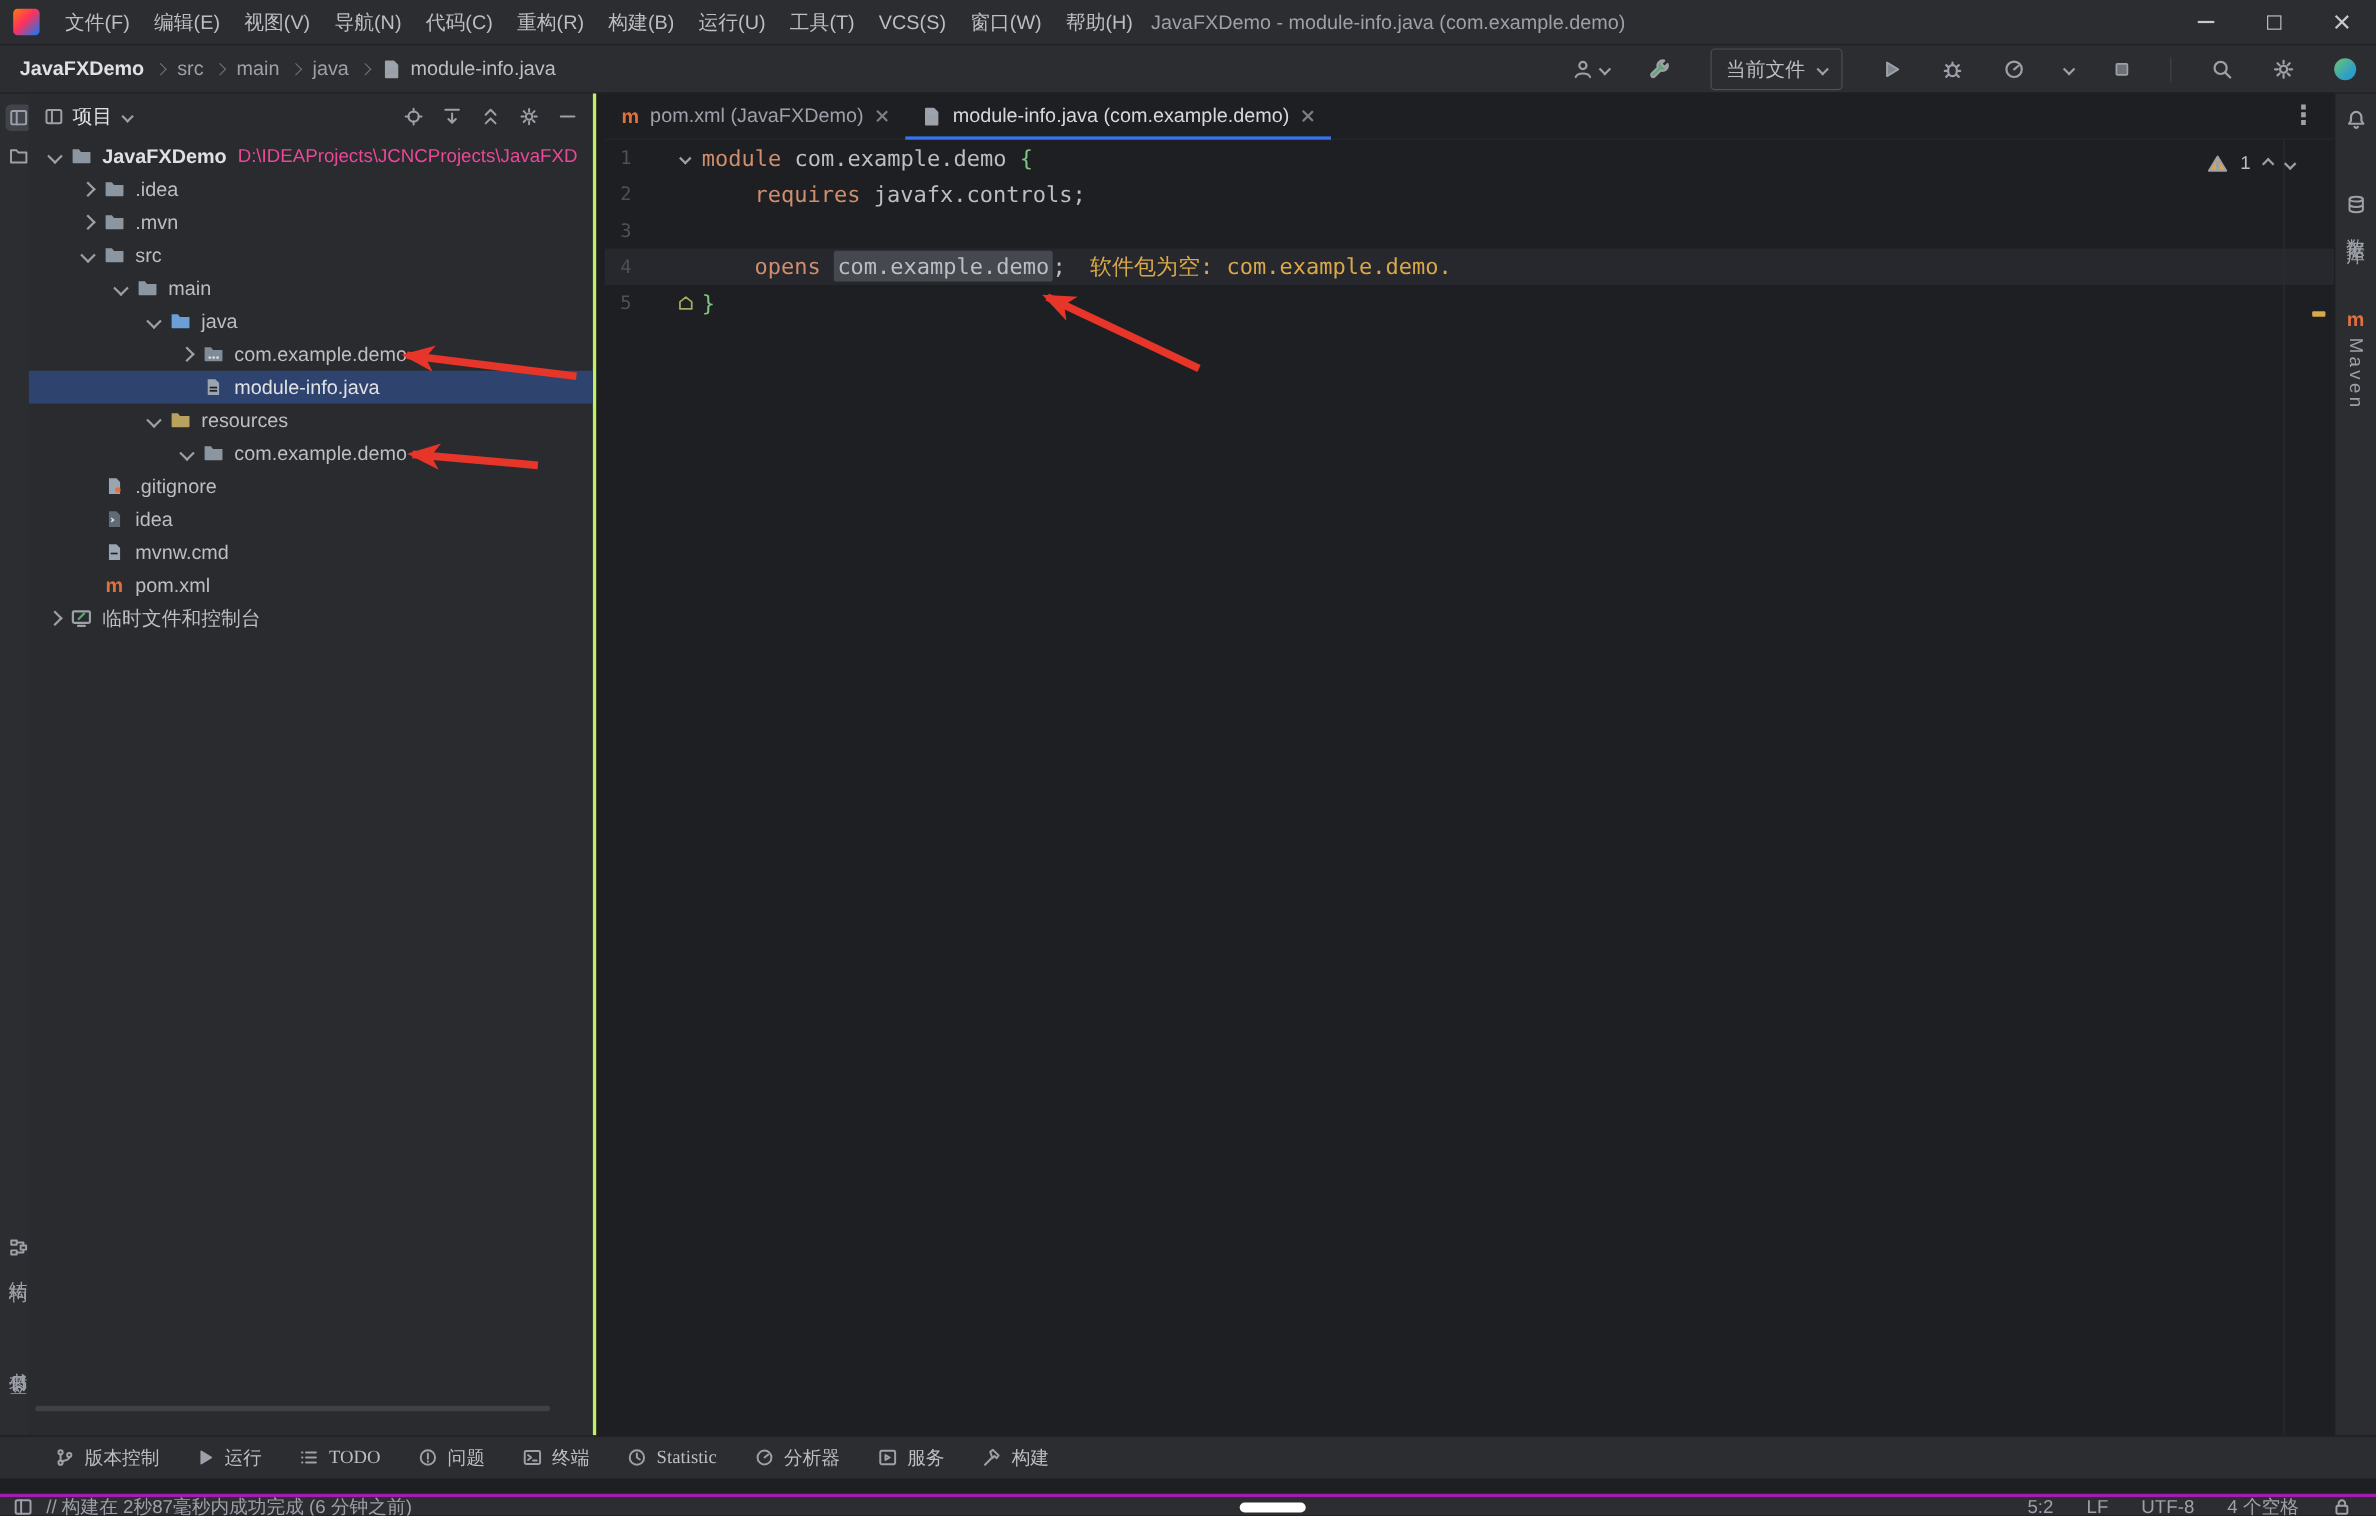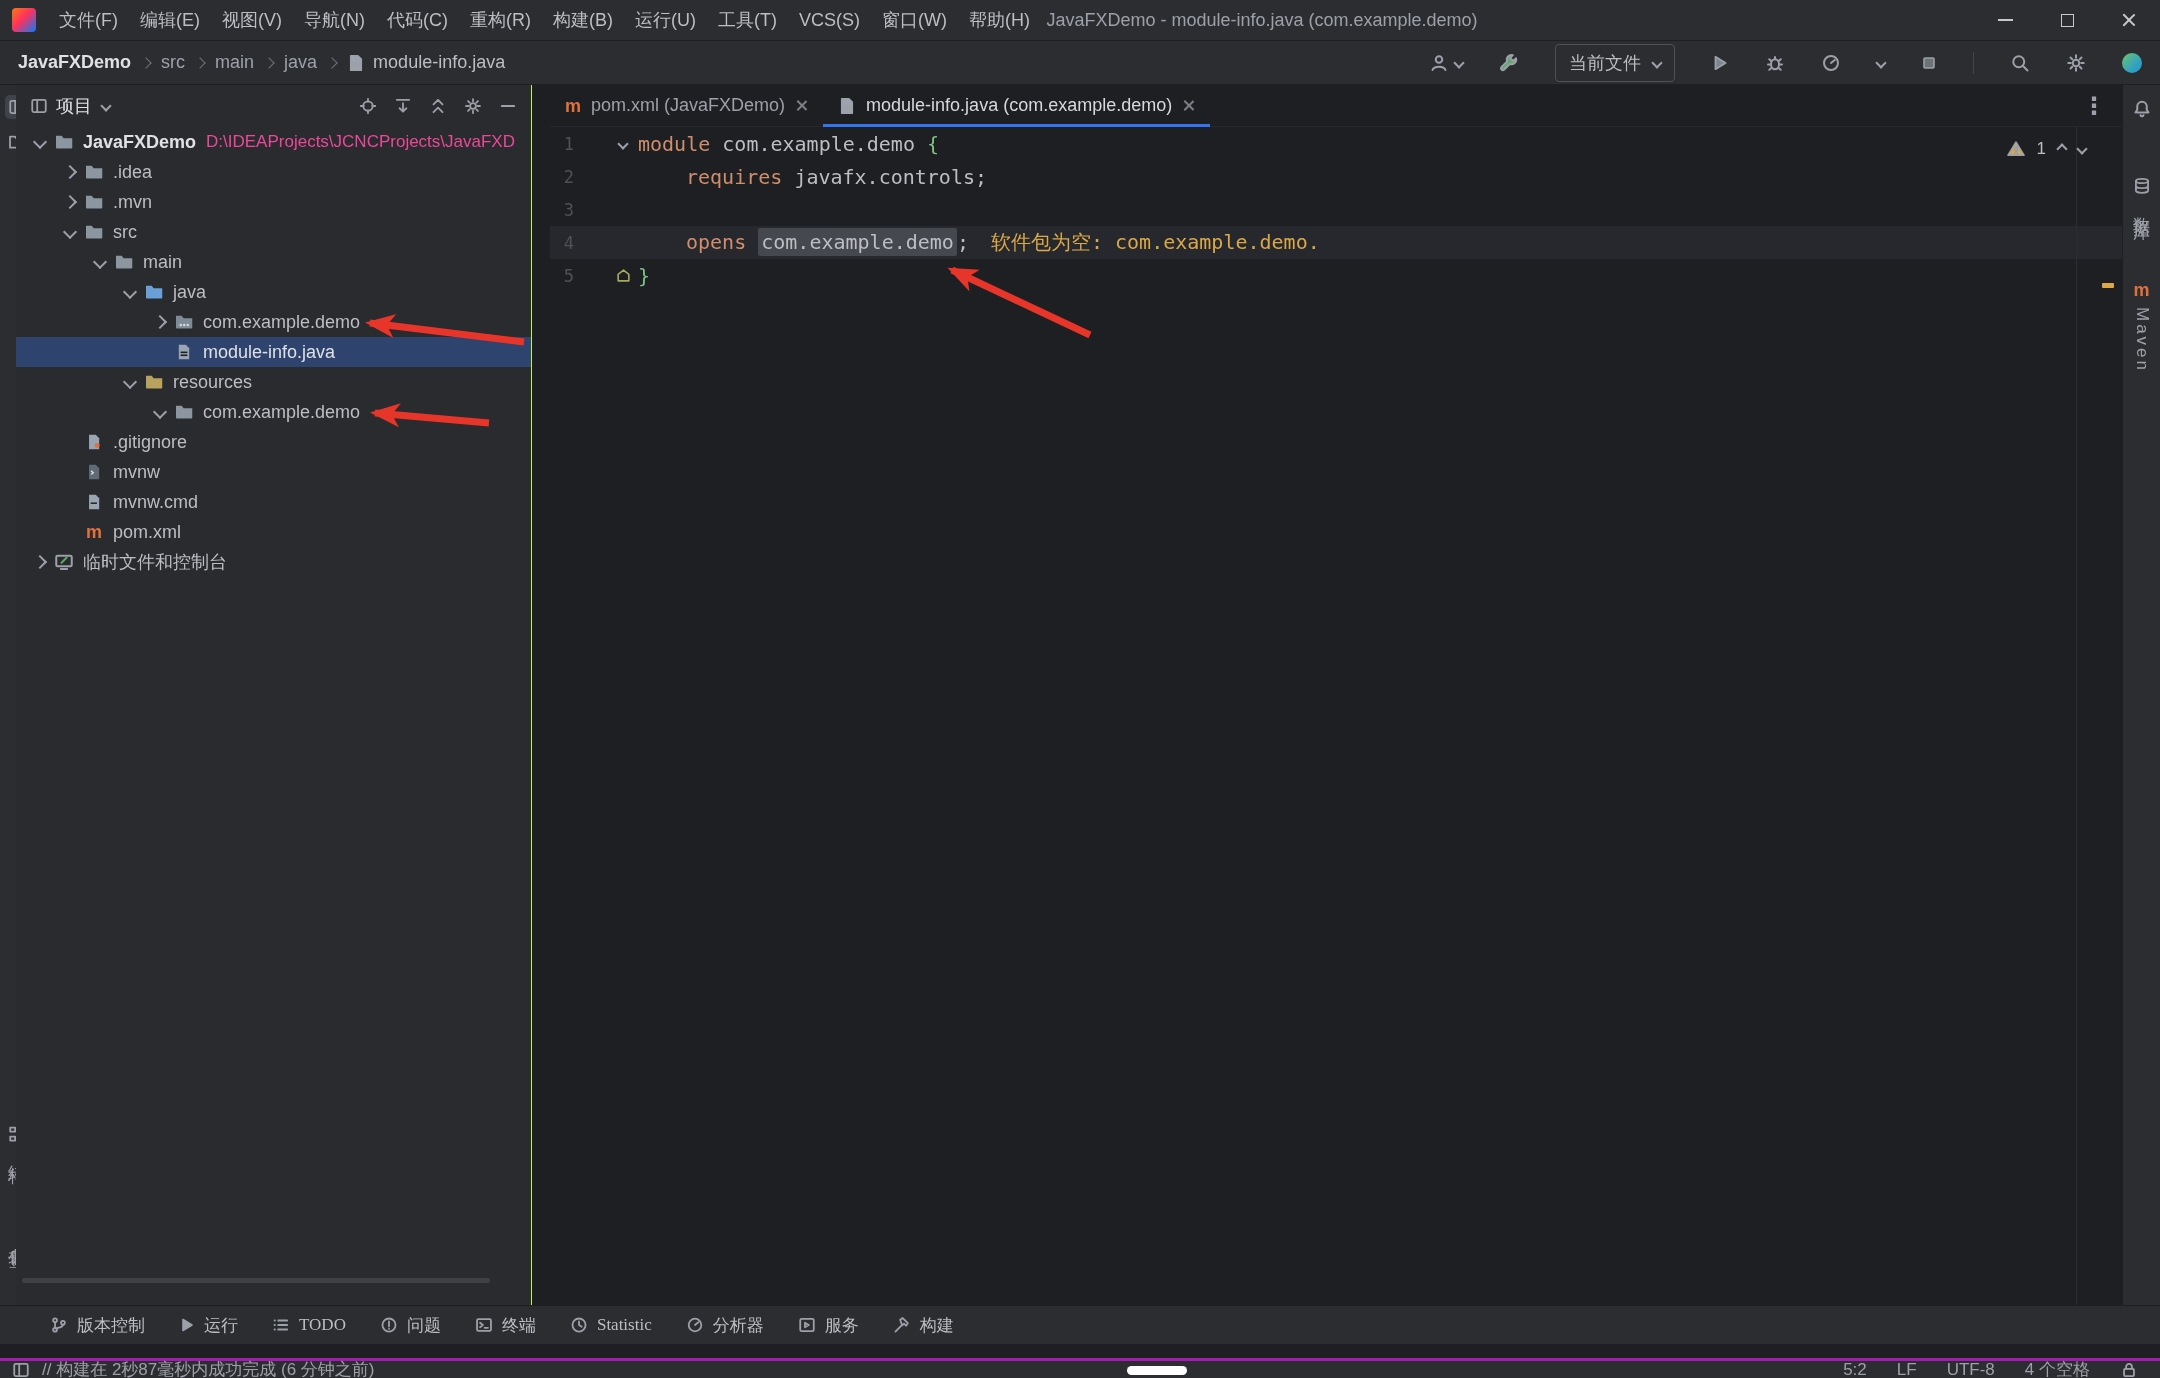--- a/index.html
+++ b/index.html
@@ -51,22 +51,22 @@
   .lstripe{position:absolute;left:0;top:85px;width:34px;bottom:73px;background:#2b2d30;
            border-right:1px solid #1e1f22;box-sizing:border-box;}
   .rstripe{position:absolute;right:0;top:85px;width:38px;bottom:73px;background:#2b2d30;
            border-left:1px solid #1e1f22;box-sizing:border-box;}
   .stripe-item{position:absolute;left:0;right:0;display:flex;flex-direction:column;align-items:center;gap:8px;}
   .vlabel{writing-mode:vertical-rl;font-size:17px;color:#9da0a8;letter-spacing:3px;white-space:nowrap;}
   .mletter{color:#e0703c;font-weight:bold;font-size:18px;line-height:18px;}
   .active-slot{background:#404349;border-radius:5px;padding:3px;}
 
   
-  .ppanel{position:absolute;left:16px;top:85px;width:516px;bottom:73px;background:#292b2e;
-          border-right:1px solid #bef264;box-sizing:border-box;}
+  .ppanel{position:absolute;left:26px;top:85px;width:516px;bottom:73px;background:#292b2e;
+          border-right:3px solid #bef264;box-sizing:border-box;}
   .phead{height:42px;display:flex;align-items:center;padding:0 14px;}
   .phead-title{font-size:18px;color:#dfe1e5;margin:0 10px 0 8px;}
   .phead-icons{margin-left:auto;display:flex;align-items:center;gap:17px;}
   .tree{position:absolute;top:42px;left:0;right:0;bottom:14px;overflow:hidden;font-size:18px;}
   .trow{height:30px;display:flex;align-items:center;white-space:nowrap;
         padding-left:calc(12px + var(--lvl)*30px);}
   .trow.selected{background:#2e436e;color:#dfe1e5;}
   .tchev{width:24px;min-width:24px;display:flex;justify-content:center;align-items:center;}
   .ticon{width:24px;min-width:24px;margin-right:7px;display:flex;justify-content:center;align-items:center;}
   .tlabel{color:#bcbec4;}
@@ -426,21 +426,21 @@
         <span class="tlabel">.gitignore</span>
       </div>
       <div class="trow" style="--lvl:1">
         <span class="tchev"></span>
         <span class="ticon">
             <svg width="18" height="18" viewBox="0 0 16 16" stroke="none">
               <path d="M3.6 1.6h6l3 3v9.8h-9z" fill="#5f6a74"></path>
               <path d="M5.4 7l2 1.6-2 1.6" stroke="#d6dae0" fill="none" stroke-width="1.2"></path>
             </svg>
           </span>
-        <span class="tlabel">mvnw</span>
+        <span class="tlabel">idea</span>
       </div>
       <div class="trow" style="--lvl:1">
         <span class="tchev"></span>
         <span class="ticon">
             <svg width="18" height="18" viewBox="0 0 16 16" stroke="none">
               <path d="M3.6 1.6h6l3 3v9.8h-9z" fill="#9aa5b1"></path>
               <rect x="5" y="8.4" width="5.6" height="1.3" fill="#1e1f22"></rect>
             </svg>
           </span>
         <span class="tlabel">mvnw.cmd</span>

